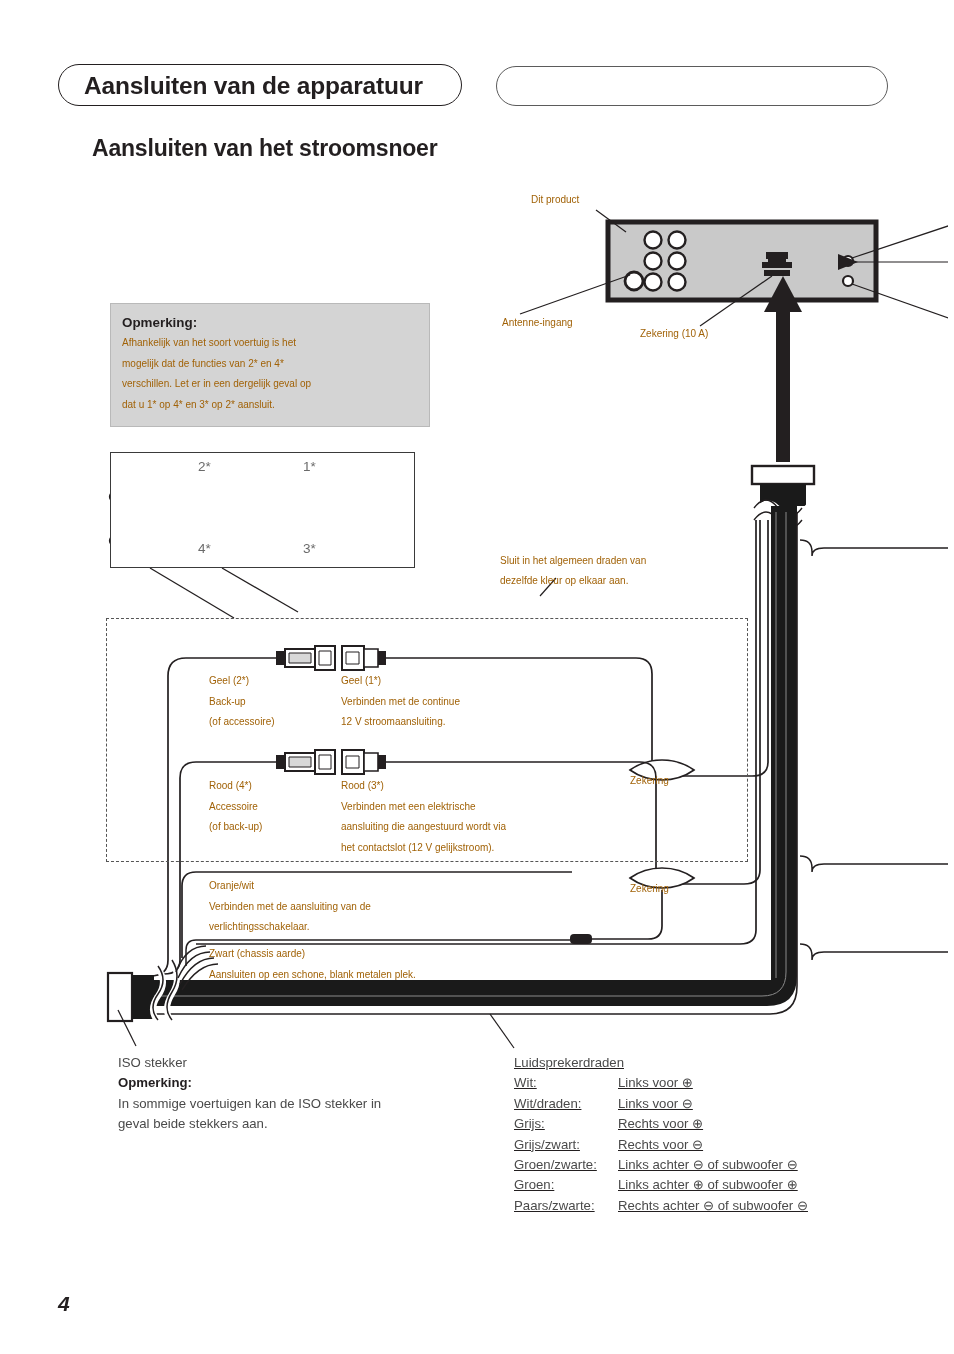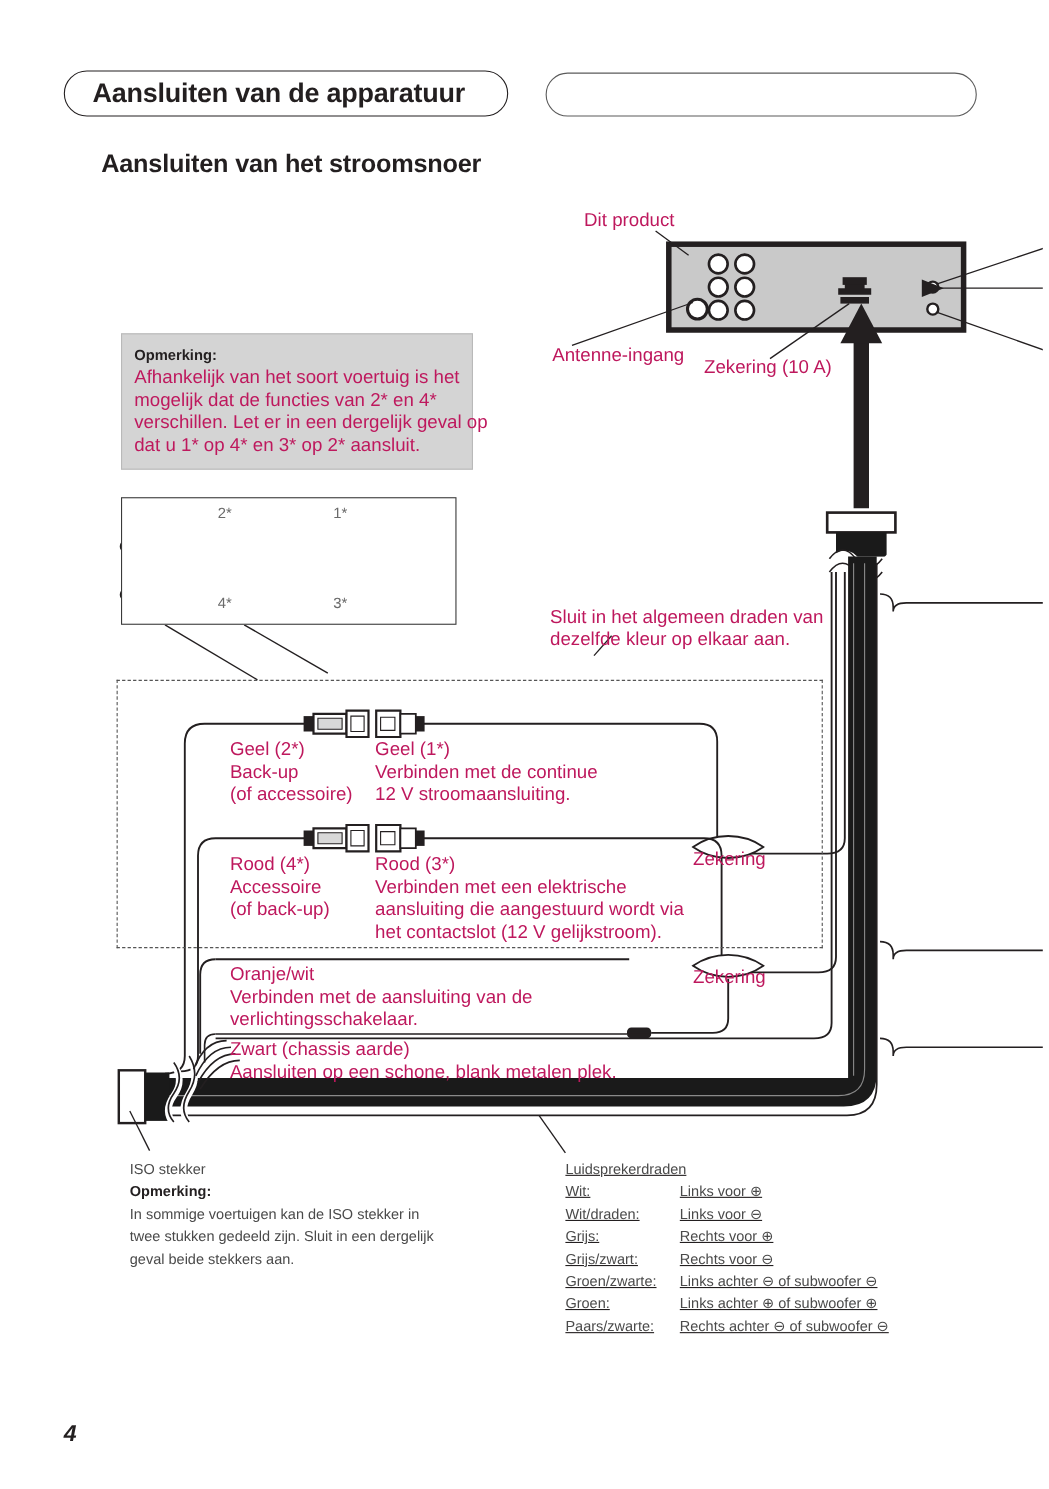--- a/index.html
+++ b/index.html
@@ -34,22 +34,22 @@
     box-sizing:border-box;
   }
   #section-title{
     left:60px; top:135px; width:640px;
     font-size:23px; font-weight:bold; letter-spacing:-0.2px;
     white-space:nowrap;
     margin-left:32px;
   }
   
   .lbl{
-    font-size:17px;
-    color:#be185d;
+    font-size:10px;
+    color:#a16207;
     line-height:20.5px;
     white-space:pre;
   }
   .bold{font-weight:bold;color:#231f20;}
   
   #note-box{
     left:110px; top:303px; width:320px; height:124px;
     background:#d4d4d4;
     border:1px solid #b9b9b9;
     box-sizing:border-box;
@@ -371,21 +371,20 @@
     <div class="lbl">Aansluiten op een schone, blank metalen plek.</div>
   </div>
 
   <div class="abs lbl" style="left:630px;top:771px;">Zekering</div>
   <div class="abs lbl" style="left:630px;top:879px;">Zekering</div>
 
   <div class="abs" id="iso-note">
     <div>ISO stekker</div>
     <div class="bold">Opmerking:</div>
     <div>In sommige voertuigen kan de ISO stekker in</div>
-    <div>twee stukken gedeeld zijn. Sluit in een dergelijk</div>
     <div>geval beide stekkers aan.</div>
   </div>
 
   <div class="abs" id="spk-legend">
     <div id="spk-title">Luidsprekerdraden</div>
     <div class="row">
       <span class="c1">Wit:</span>
       <span class="c2">Links voor ⊕</span>
     </div>
     <div class="row">

